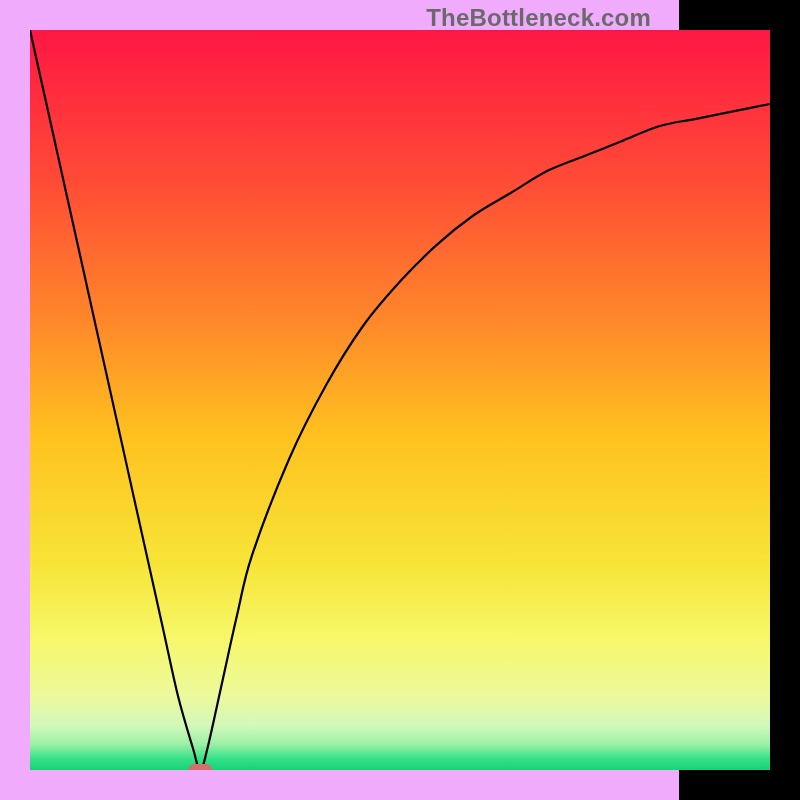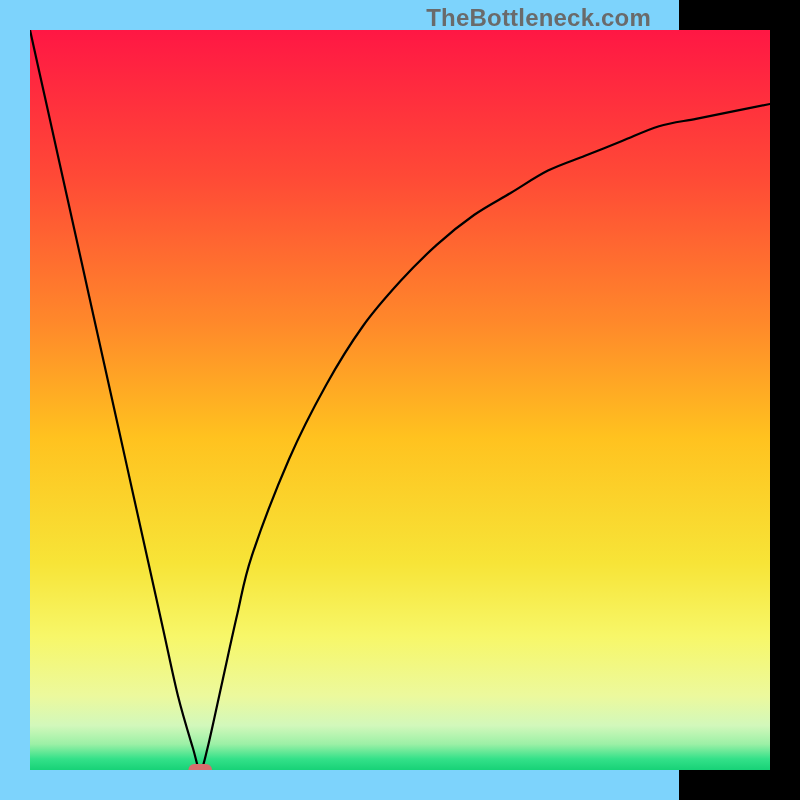--- a/index.html
+++ b/index.html
@@ -9,21 +9,21 @@
     height: 800px;
     background: #000;
     overflow: hidden;
   }
   .frame {
     position: absolute;
     left: 0;
     top: 0;
     width: 679px;
     height: 800px;
-    background: #7dd3fc;
+    background: #f0abfc;
   }
   svg.plot {
     position: absolute;
     left: 30px;
     top: 30px;
     width: 740px;
     height: 740px;
     display: block;
   }
   .watermark {

